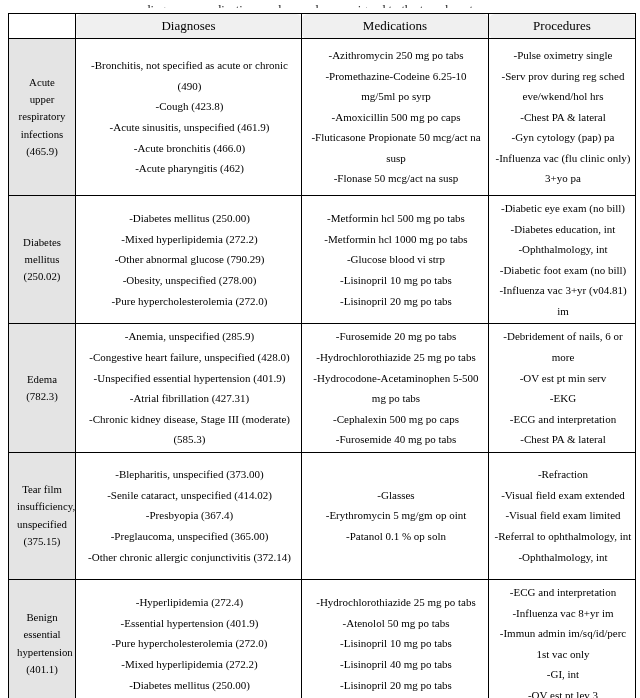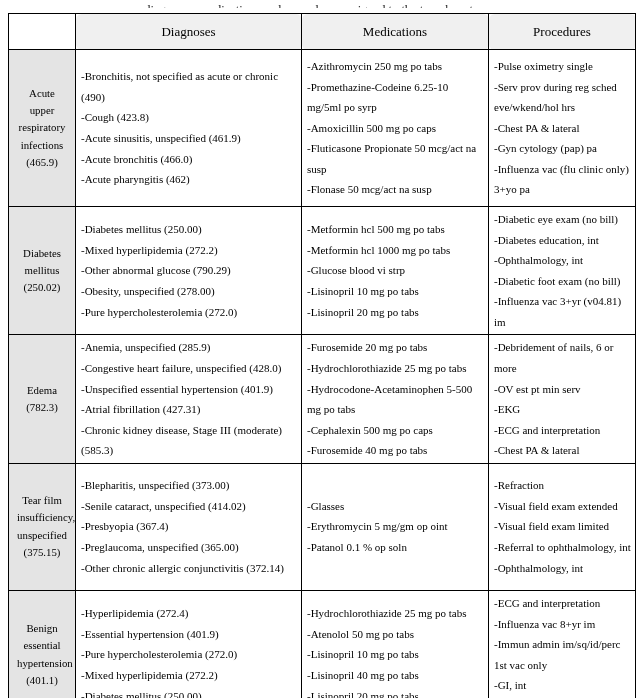--- a/index.html
+++ b/index.html
@@ -37,21 +37,21 @@
     width: 627px;
   }
   table.pheno th, table.pheno td {
     border: 1px solid #000;
     box-sizing: border-box;
   }
   thead th {
     background: #f0f0f0;
     font-weight: normal;
     font-size: 13px;
-    height: 36px;
+    height: 25px;
     padding: 1px 2px;
     text-align: center;
     vertical-align: middle;
     border-radius: 6px;
   }
   thead th.corner {
     background: #ffffff;
   }
   th.row-header {
     background: #e4e4e4;
@@ -60,20 +60,21 @@
     line-height: 1.6;
     text-align: center;
     vertical-align: middle;
     padding: 2px 8px;
   }
   td.cell {
     vertical-align: middle;
     padding: 2px 3px 2px 5px;
     font-size: 11px;
     line-height: 1.87;
+    text-align: center;
   }
   td.cell .item {
     
     word-wrap: break-word;
   }
 </style>
 </head>
 <body>
 
 <div class="caption-clip">

